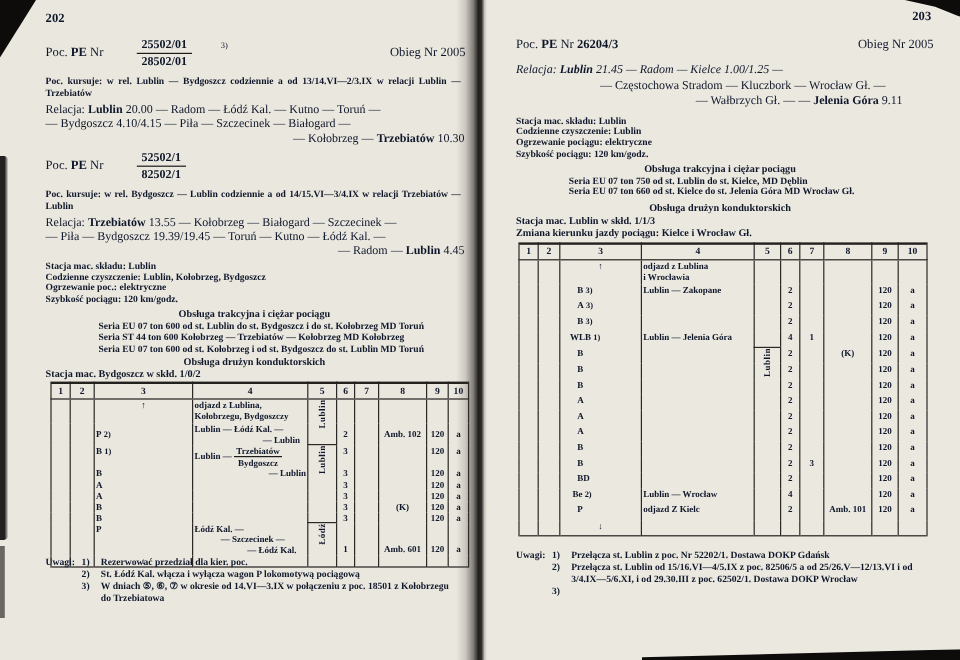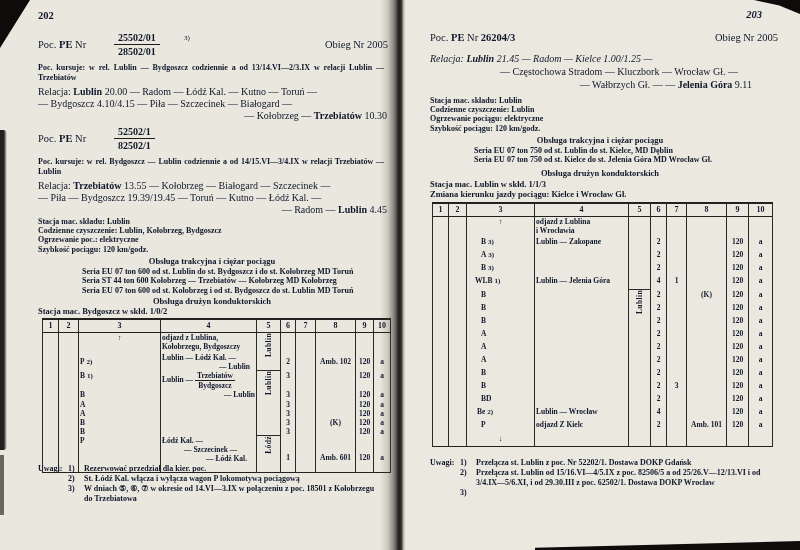--- a/index.html
+++ b/index.html
@@ -268,21 +268,21 @@
       <div class="uwrow">
         <span class="uwlab"></span>
         <span class="uwn">3)</span>
         <span class="uwt">W dniach ⑤, ⑥, ⑦ w okresie od 14.VI—3.IX w połączeniu z poc. 18501 z Kołobrzegu do Trzebiatowa</span>
       </div>
     </div>
   </div>
 
   <div class="page pg-right">
 
-    <div class="abs pgno" style="right:38px;top:9px;font-style:italic;">203</div>
+    <div class="abs pgno" style="right:24px;top:9px;">203</div>
 
     <div class="abs" style="left:28px;top:32px;right:22px;height:16px;">
       <span class="abs hline" style="left:0;top:0;"><span>Poc.</span> <b>PE</b> <span>Nr</span> <b>26204/3</b></span>
       <span class="abs hline" style="right:0;top:0;">Obieg Nr 2005</span>
     </div>
 
     <div class="abs" style="left:28px;top:53px;right:30px;height:40px;">
       <span class="rl" style="left:0;top:0;font-style:italic;"><span>Relacja: </span><b>Lublin</b><span> 21.45 — Radom — Kielce 1.00/1.25 —</span></span>
       <span class="rl" style="left:70px;top:13px;">— Częstochowa Stradom — Kluczbork — Wrocław Gł. —</span>
       <span class="rl rl-r" style="top:26px;right:18px;"><span>— Wałbrzych Gł. — — </span><b>Jelenia Góra</b><span> 9.11</span></span>
@@ -292,21 +292,21 @@
       <div class="infoln">Stacja mac. składu: Lublin</div>
       <div class="infoln">Codzienne czyszczenie: Lublin</div>
       <div class="infoln">Ogrzewanie pociągu: elektryczne</div>
       <div class="infoln">Szybkość pociągu: 120 km/godz.</div>
     </div>
 
     <div class="chead" style="left:28px;right:30px;top:135px;">Obsługa trakcyjna i ciężar pociągu</div>
 
     <div class="abs" style="left:28px;top:146px;">
       <div class="serialn">Seria EU 07 ton 750 od st. Lublin do st. Kielce, MD Dęblin</div>
-      <div class="serialn">Seria EU 07 ton 750 od st. Kielce do st. Jelenia Góra MD Wrocław Gł.</div>
+      <div class="serialn">Seria EU 07 ton 660 od st. Kielce do st. Jelenia Góra MD Wrocław Gł.</div>
     </div>
 
     <div class="chead" style="left:28px;right:30px;top:168px;">Obsługa drużyn konduktorskich</div>
 
     <div class="abs infoln" style="left:28px;top:180px;font-size:8.5px;">Stacja mac. Lublin w skłd. 1/1/3</div>
     <div class="abs infoln" style="left:28px;top:190px;font-size:8.5px;">Zmiana kierunku jazdy pociągu: Kielce i Wrocław Gł.</div>
 
     <table class="coach abs" style="left:30px;top:202px;width:340px;">
       <colgroup>
         <col style="width:16px">

